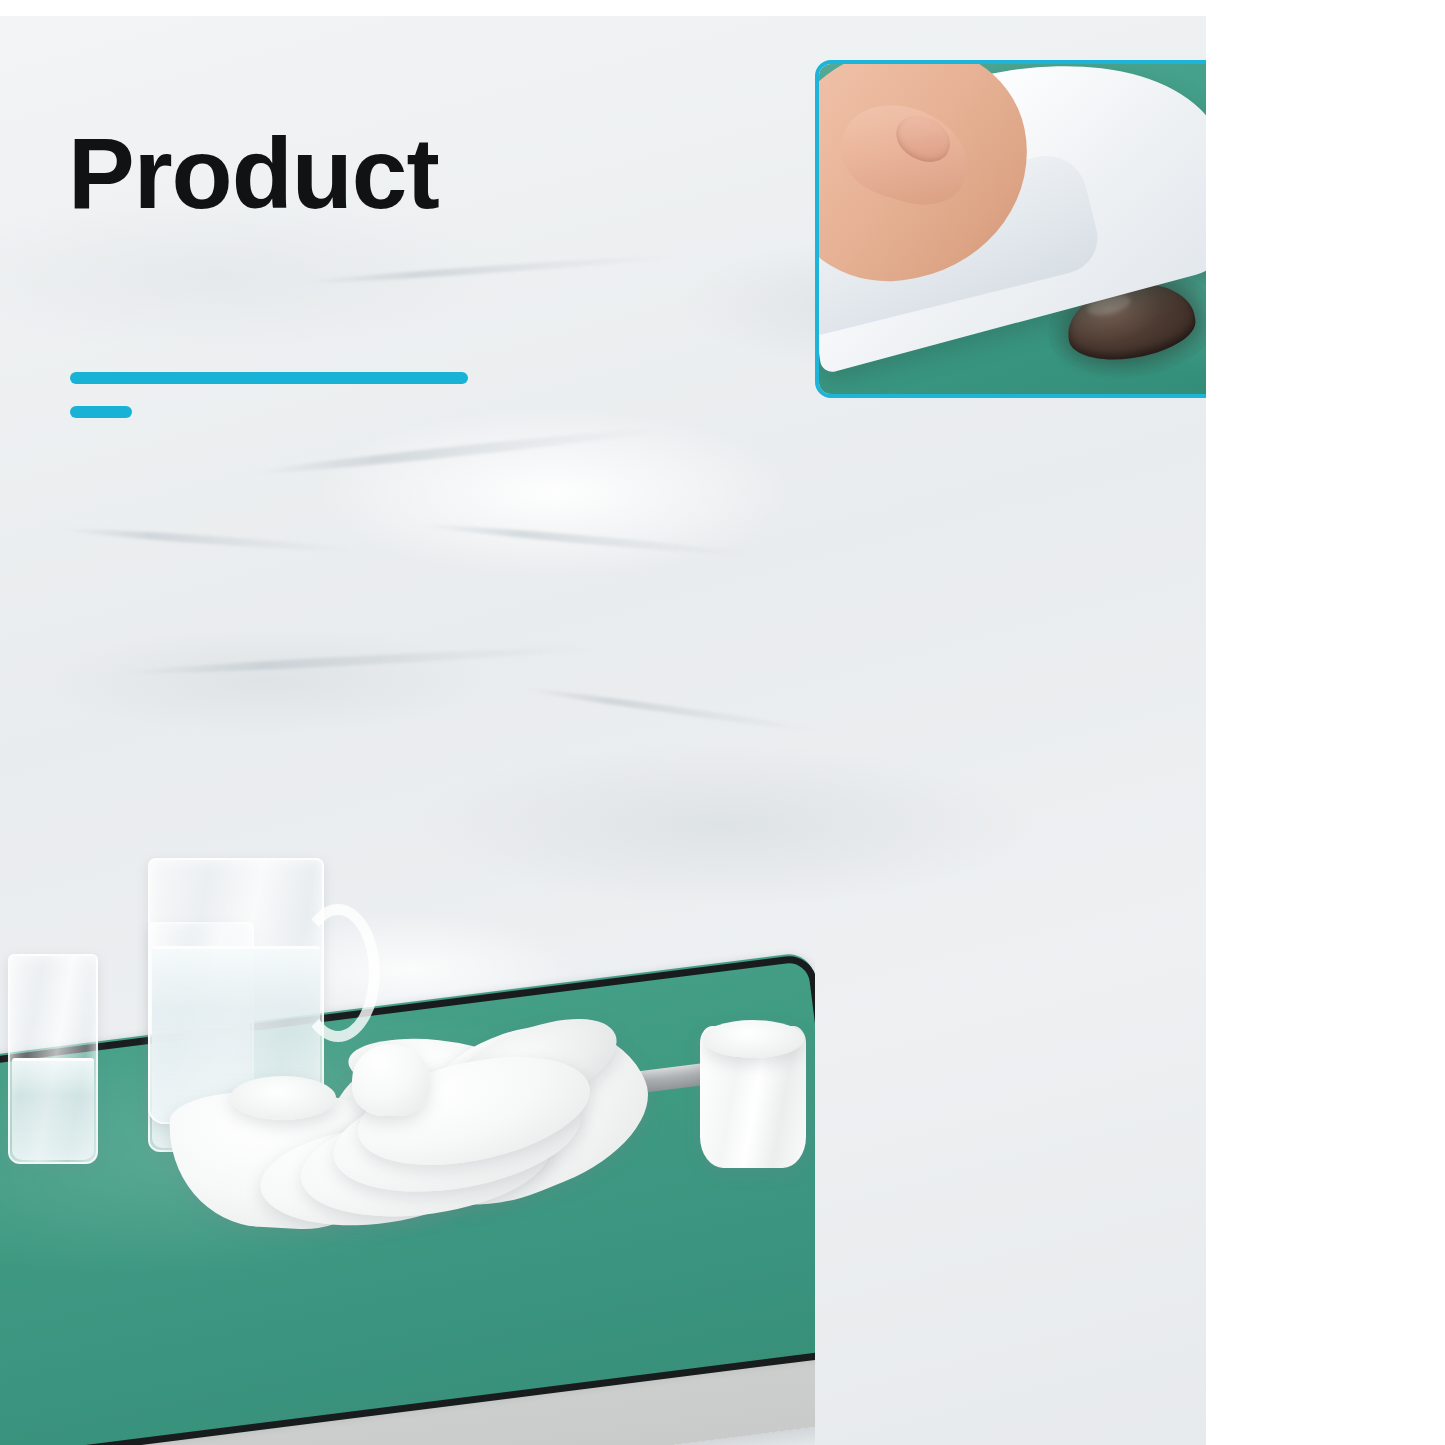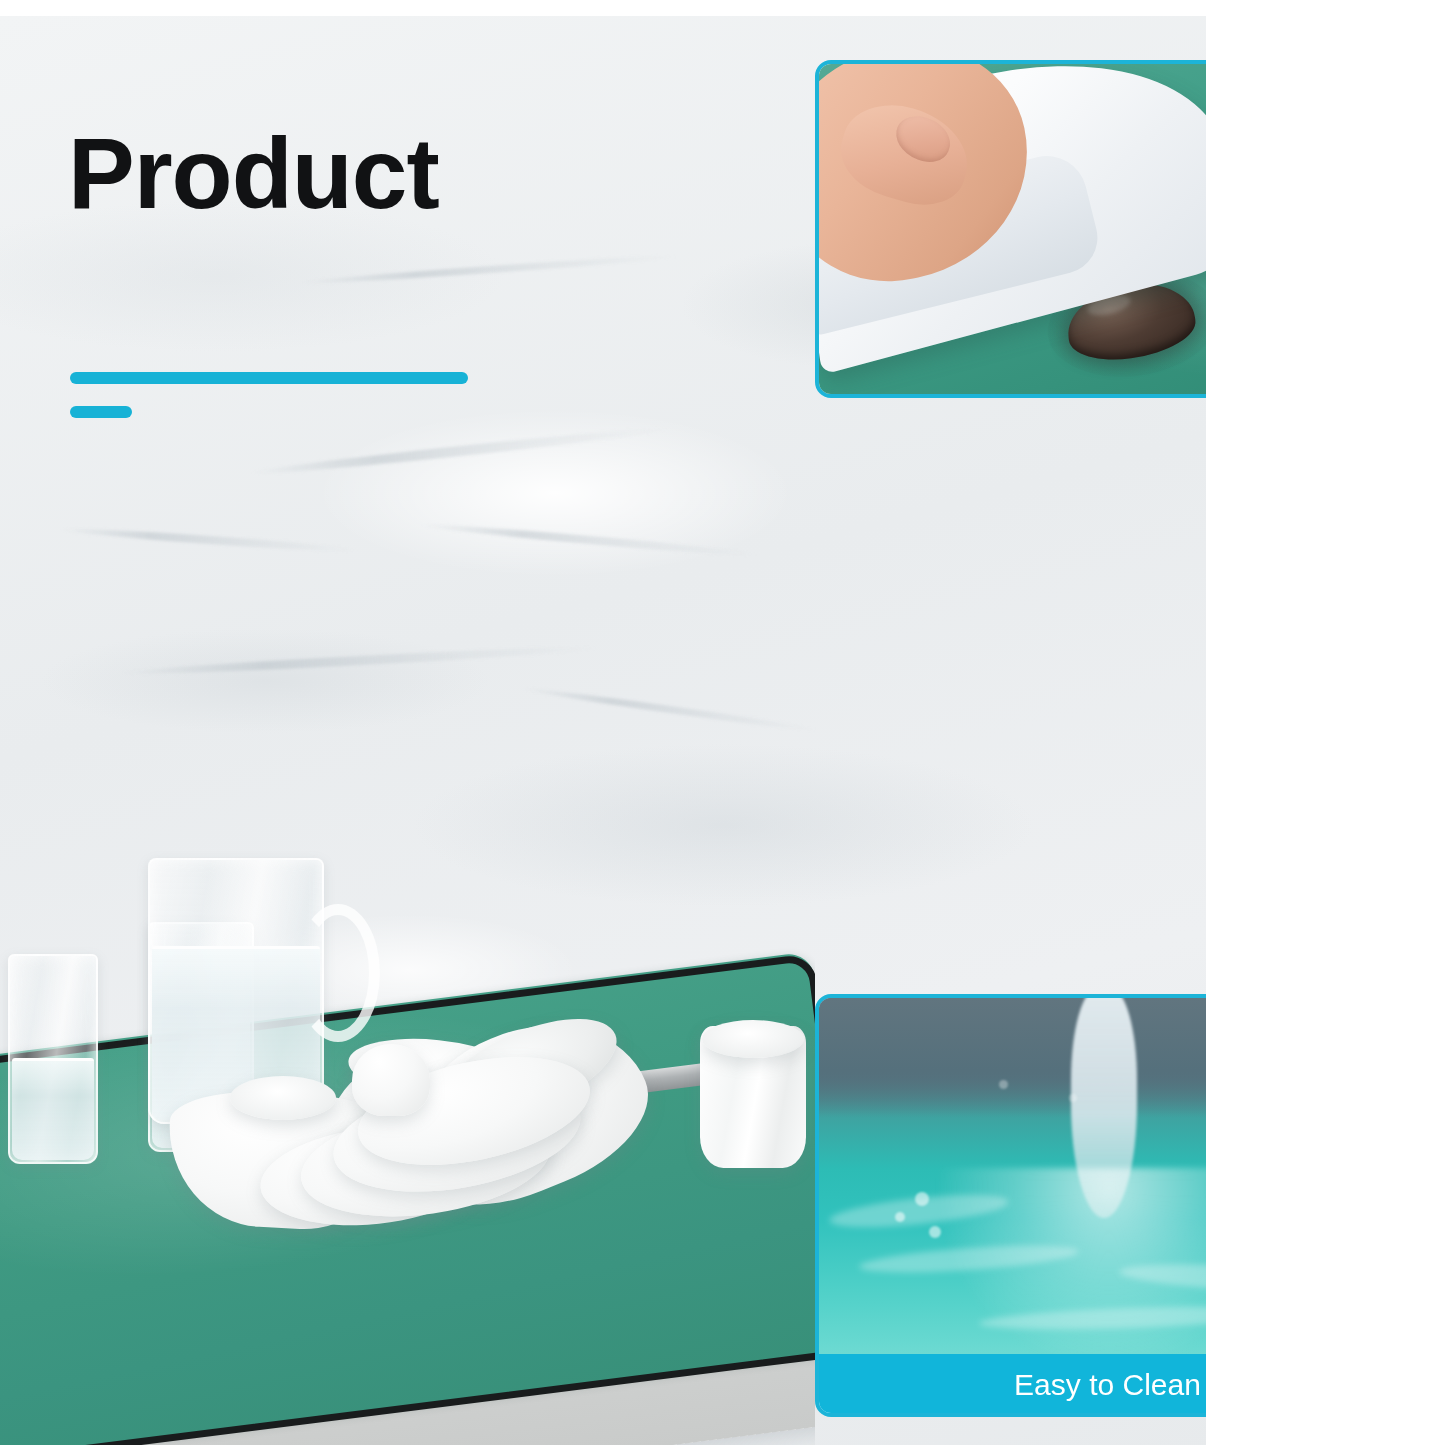--- a/index.html
+++ b/index.html
@@ -486,34 +486,14 @@
       <div class="p1-drop-gloss"></div>
       <div class="p1-cloth"></div>
       <div class="p1-cloth-fold"></div>
       <div class="p1-hand"></div>
       <div class="p1-thumb"></div>
       <div class="p1-nail"></div>
     </div>
   </div>
 
 
-  <div class="panel" style="top:978px; height:423px;">
-    <div class="panel-img" style="height:356px;">
-      <div class="p3-bg"></div>
-      <div class="p3-darktop"></div>
-      <div class="p3-stream"></div>
-      <div class="p3-splash"></div>
-      <div class="p3-wave" style="left:10px; top:200px; width:180px; height:26px; transform:rotate(-6deg);"></div>
-      <div class="p3-wave" style="left:40px; top:250px; width:220px; height:22px; transform:rotate(-4deg);"></div>
-      <div class="p3-wave" style="left:300px; top:268px; width:240px; height:24px; transform:rotate(3deg);"></div>
-      <div class="p3-wave" style="left:160px; top:310px; width:300px; height:20px; transform:rotate(-2deg);"></div>
-      <div class="p3-bubble" style="left:96px; top:194px; width:14px; height:14px;"></div>
-      <div class="p3-bubble" style="left:76px; top:214px; width:10px; height:10px;"></div>
-      <div class="p3-bubble" style="left:110px; top:228px; width:12px; height:12px;"></div>
-      <div class="p3-bubble" style="left:180px; top:82px; width:9px; height:9px; opacity:0.6;"></div>
-      <div class="p3-bubble" style="left:394px; top:74px; width:8px; height:8px; opacity:0.55;"></div>
-      <div class="p3-bubble" style="left:470px; top:110px; width:10px; height:10px; opacity:0.5;"></div>
-      <div class="p3-bubble" style="left:250px; top:96px; width:8px; height:8px; opacity:0.5;"></div>
-    </div>
-    <div class="caption center">Easy to Clean</div>
-  </div>
 
 </div>
 
 </body></html>

